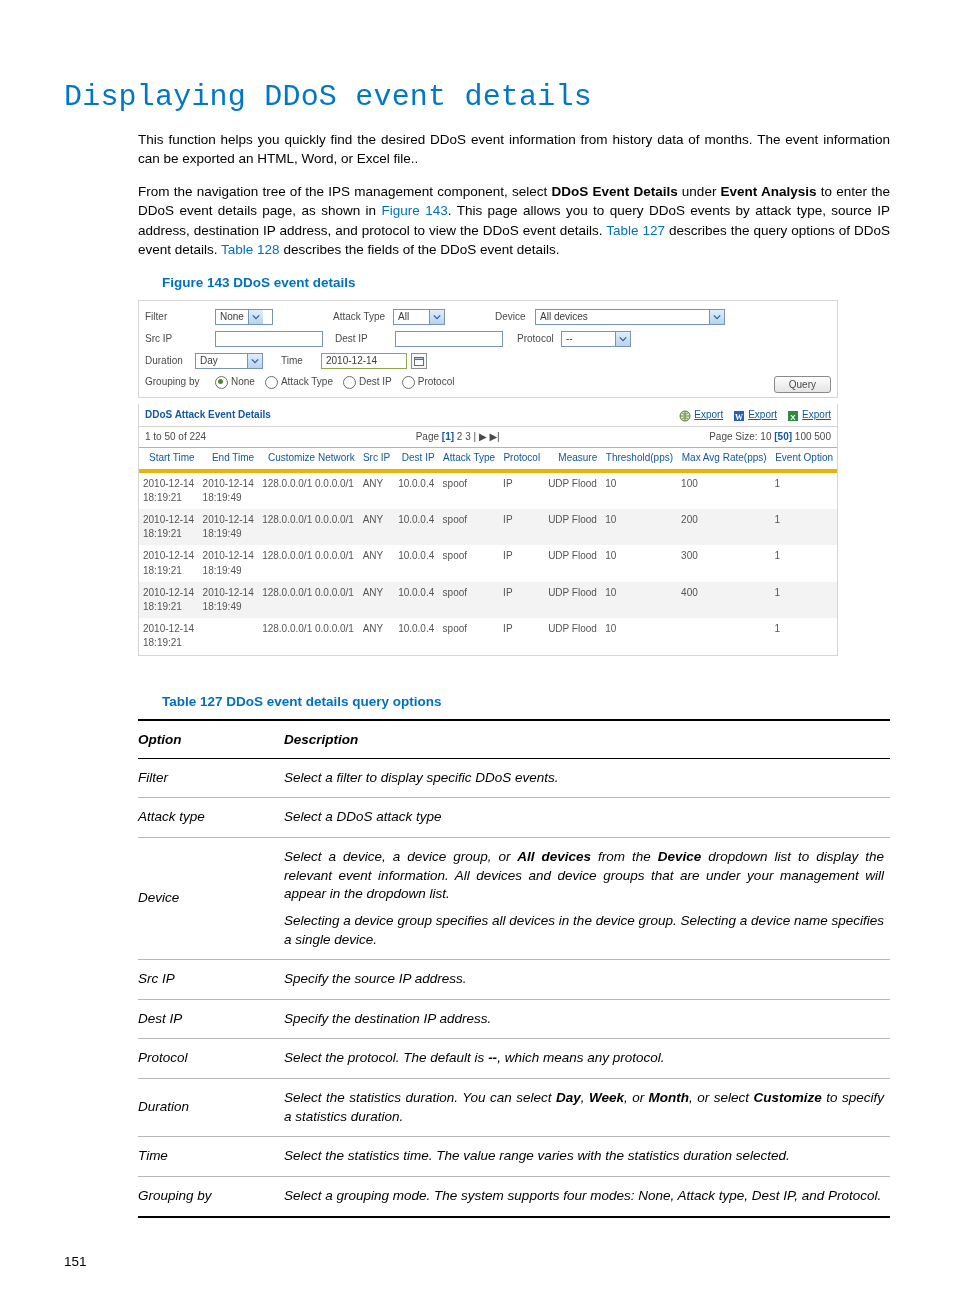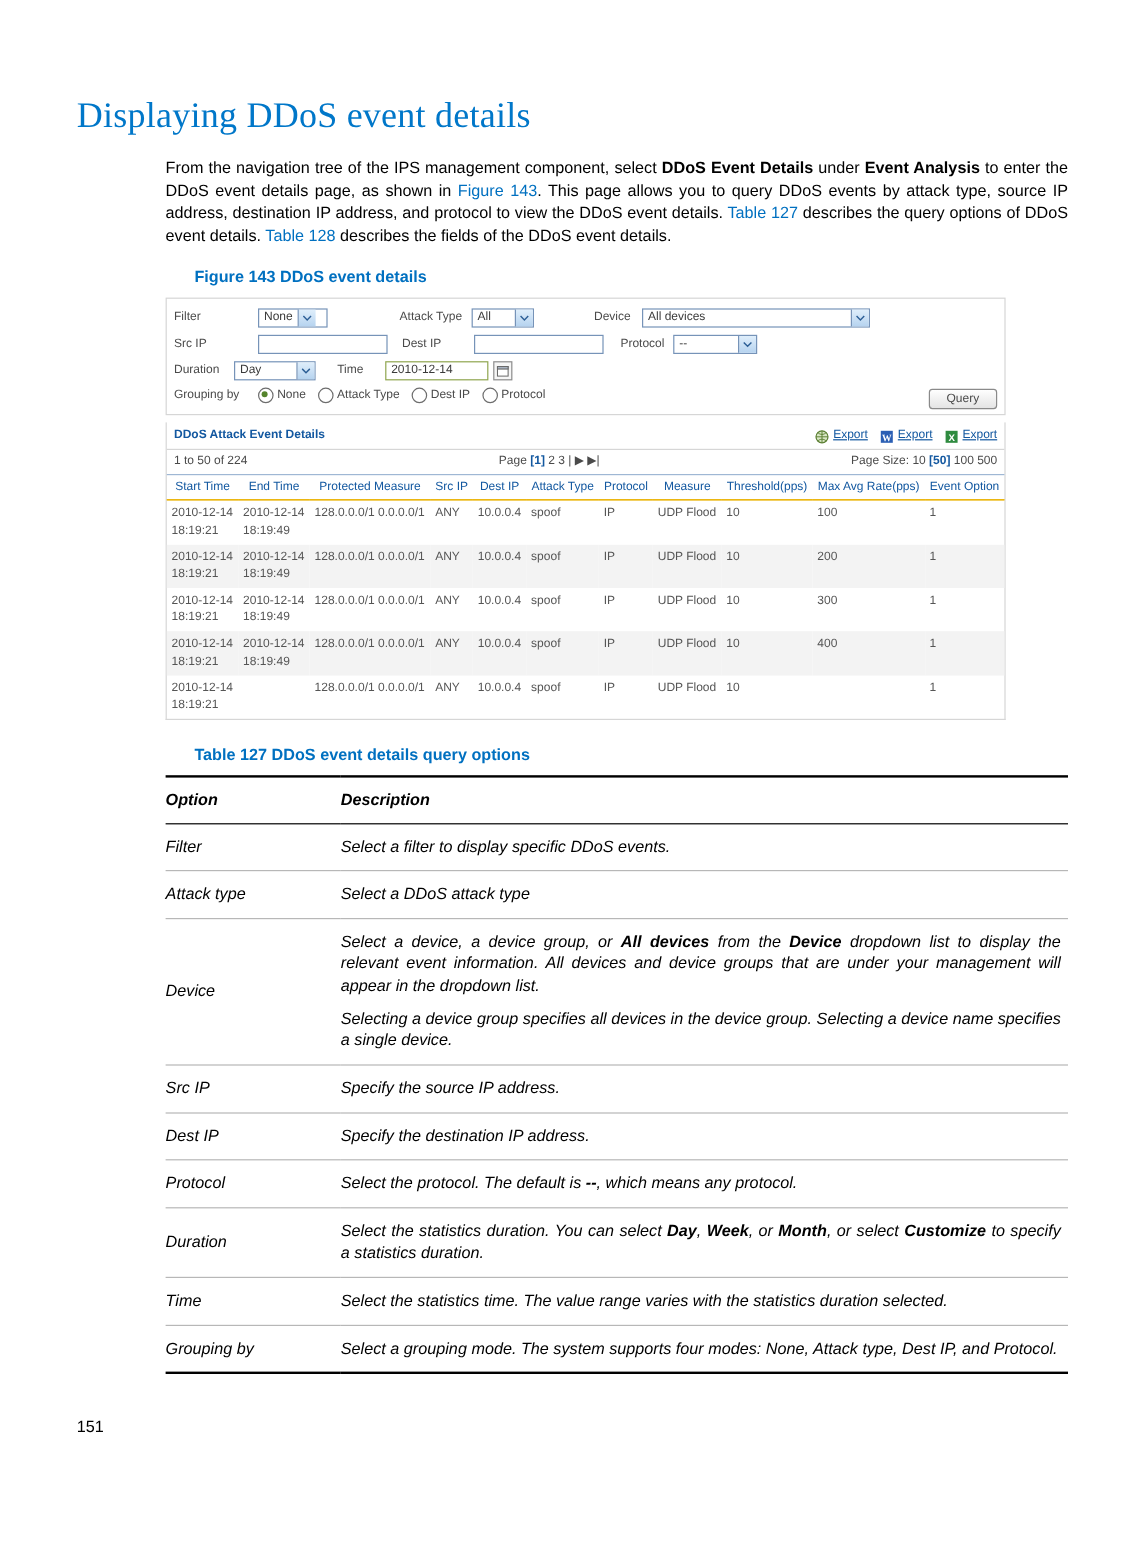--- a/index.html
+++ b/index.html
@@ -6,21 +6,21 @@
   body{
     width:954px;
     background:#ffffff;
     font-family:Arial,Helvetica,sans-serif;
     color:#000;
     padding:80px 64px 40px 64px;
     box-sizing:border-box;
     font-size:13.5px;
   }
   h1{
-    font-family:Liberation Serif, serif;
+    font-family:Liberation Mono, monospace;
     font-weight:400;
     color:#0077c9;
     font-size:30px;
     margin:0 0 16px 0;
     letter-spacing:0.2px;
   }
   .section-body{
     margin-left:74px;
     line-height:1.42;
     text-align:justify;
@@ -104,22 +104,22 @@
     display:flex;justify-content:space-between;align-items:center;
     border-top:1px solid #d6d6d6;border-bottom:1px solid #9fb7d4;
     padding:3px 6px;color:#4a4a4a;
   }
   .pager-center{color:#4a4a4a;}
   .pager-center b{color:#1358a0;}
   .pager-right{color:#4a4a4a;}
   .pager-right b{color:#1358a0;}
   .data-table{width:100%;border-collapse:collapse;font-size:10px;}
   .data-table th{
-    color:#1358a0;font-weight:normal;text-align:center;
-    padding:3px 4px;border-bottom:1px solid #eab308;white-space:nowrap;
+    color:#1358a0;font-weight:normal;text-align:right;
+    padding:3px 4px;border-bottom:4px solid #eab308;white-space:nowrap;
   }
   .data-table td{
     color:#555;padding:4px 4px;white-space:nowrap;vertical-align:top;
     border-bottom:none;
   }
   .data-table tr.alt td{background:#f3f3f3;}
   
   table.spec{
     width:100%;
     border-collapse:collapse;
@@ -141,20 +141,21 @@
   table.spec td .para:last-child{margin-bottom:0;}
   table.spec tbody tr:last-child td{border-bottom:2px solid #000;}
   .page-num{text-align:left;margin-top:36px;font-size:13.5px;}
 </style>
 </head>
 <body>
 
 <h1>Displaying DDoS event details</h1>
 
 <div class="section-body">
+  <p>This function helps you quickly find the desired DDoS event information from history data of months. The event information can be exported an HTML, Word, or Excel file..</p>
 
   <p>
     <span>From the navigation tree of the IPS management component, select </span><b>DDoS Event Details</b><span> under </span><b>Event Analysis</b><span> to enter the DDoS event details page, as shown in </span><span class="link">Figure 143</span><span>. This page allows you to query DDoS events by attack type, source IP address, destination IP address, and protocol to view the DDoS event details. </span><span class="link">Table 127</span><span> describes the query options of DDoS event details. </span><span class="link">Table 128</span><span> describes the fields of the DDoS event details.</span>
   </p>
 
   <div class="fig-title">Figure 143 DDoS event details</div>
 
   <div class="mockup">
 
     <div class="filter-area">
@@ -275,21 +276,21 @@
         </span>
         <span class="pager-right">
           <span>Page Size: 10 </span><b>[50]</b><span> 100 500</span>
         </span>
       </div>
       <table class="data-table">
         <thead>
             <tr id="dt-head">
               <th>Start Time</th>
               <th>End Time</th>
-              <th>Protected Measure</th>
+              <th>Customize Network</th>
               <th>Src IP</th>
               <th>Dest IP</th>
               <th>Attack Type</th>
               <th>Protocol</th>
               <th>Measure</th>
               <th>Threshold(pps)</th>
               <th>Max Avg Rate(pps)</th>
               <th>Event Option</th>
             </tr>
           </thead>
@@ -357,21 +358,21 @@
               <td>UDP Flood</td>
               <td>10</td>
               <td></td>
               <td>1</td>
             </tr>
           </tbody>
       </table>
     </div>
   </div>
 
-  <div class="fig-title" style="margin-top:19px">Table 127 DDoS event details query options</div>
+  <div class="fig-title" style="margin-top:36px">Table 127 DDoS event details query options</div>
 
   <table class="spec">
     <thead>
       <tr>
         <th style="width:140px">Option</th>
         <th>Description</th>
       </tr>
     </thead>
     <tbody id="spec-body">
         <tr>

